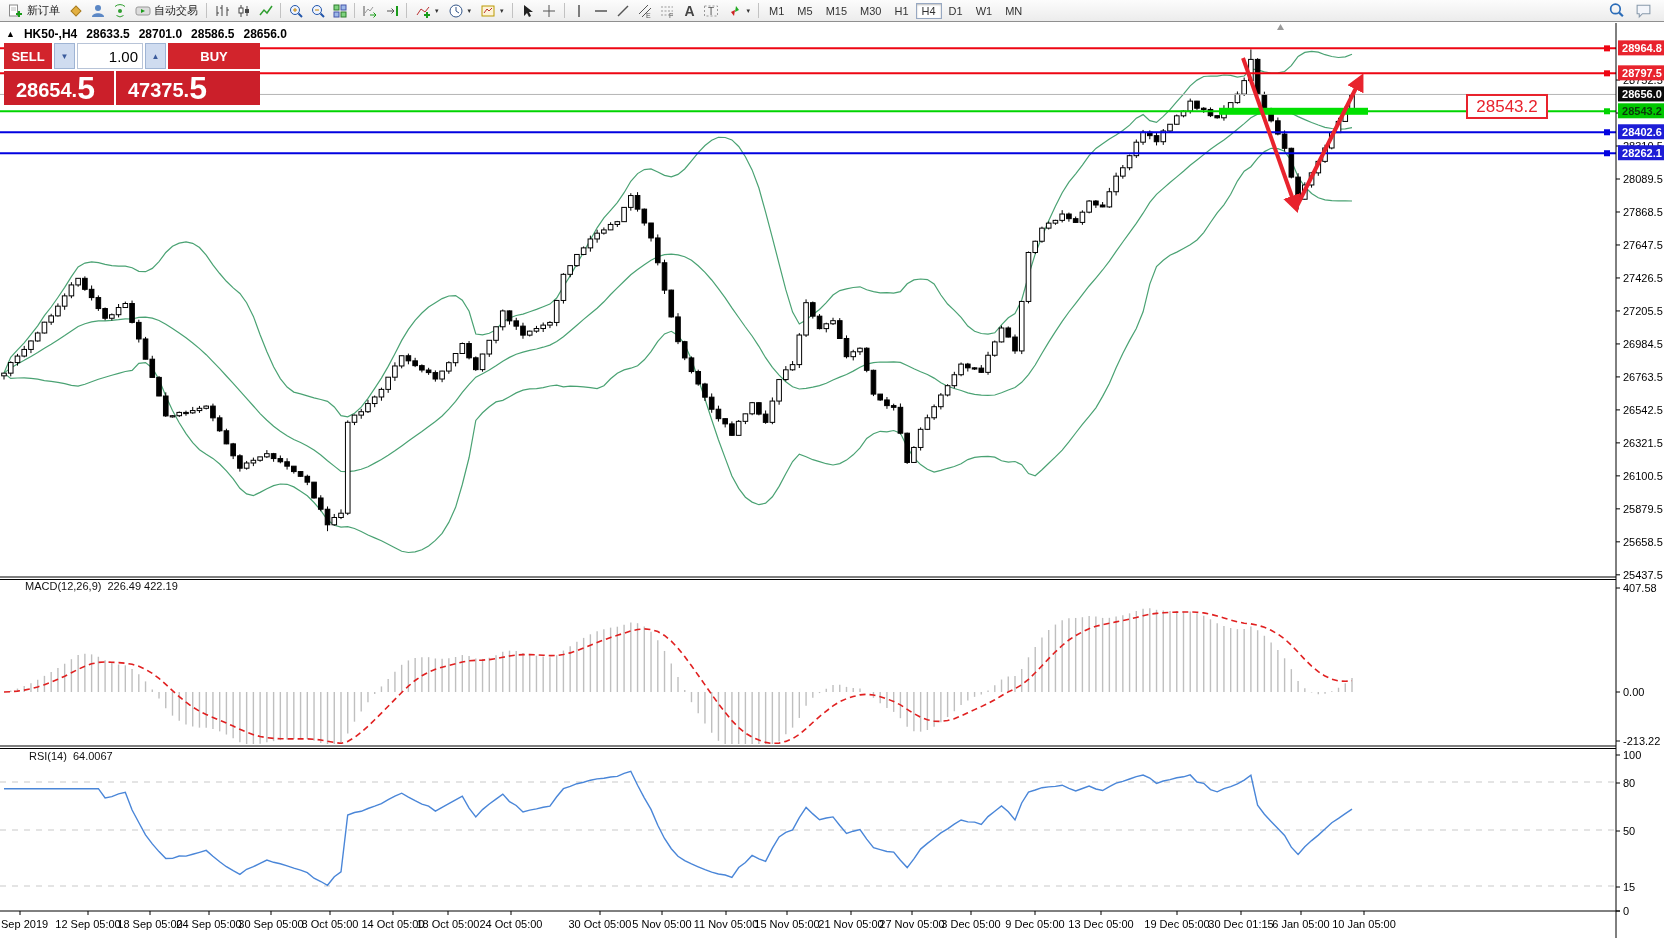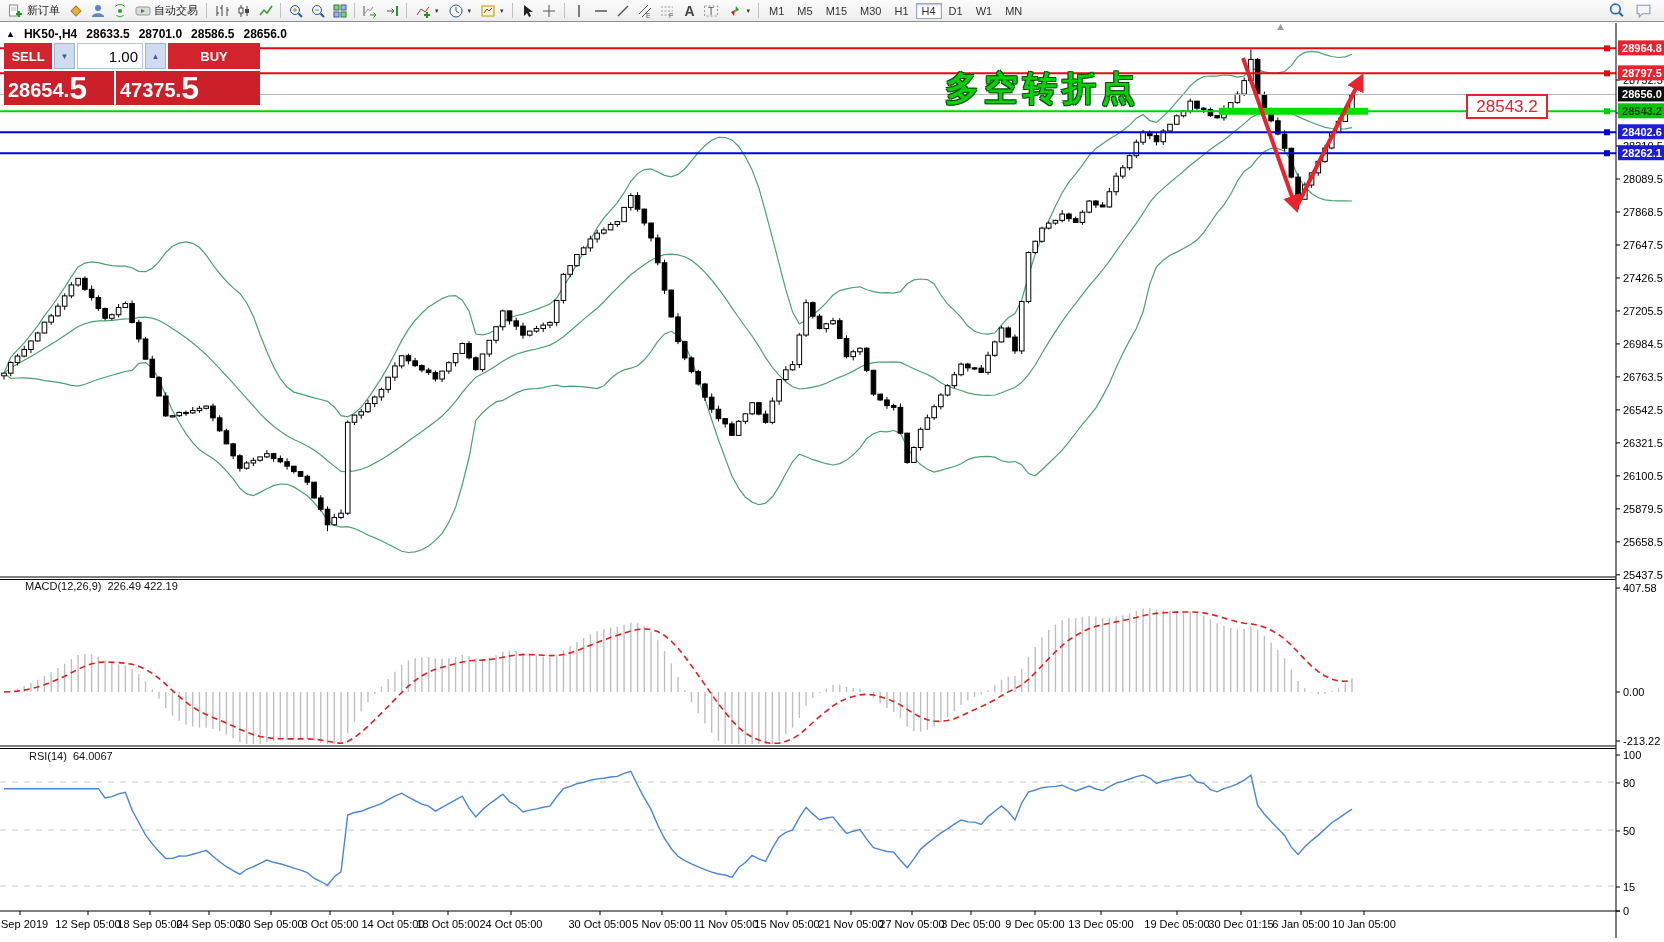--- a/index.html
+++ b/index.html
@@ -25,21 +25,21 @@
   #quote .mk{font-size:9px;}
   
   #trade-panel{position:absolute;left:4px;top:43px;width:256px;z-index:5;background:#fff;}
   .tp-row1{display:grid;grid-template-columns:48px 21px 66px 21px 1fr;gap:2px;height:26px;}
   .tp-row2{display:grid;grid-template-columns:110px 1fr;gap:2px;height:34px;margin-top:2px;}
   .tp-btn{background:#d2242c;color:#fff;font-size:13px;font-weight:bold;display:flex;align-items:center;justify-content:center;}
   .tp-spin{background:#cfdcf0;border:1px solid #9fb4d4;box-sizing:border-box;color:#3a5b9c;font-size:8px;
     display:flex;align-items:center;justify-content:center;}
   .tp-vol{background:#fff;border:1px solid #b8c4d8;box-sizing:border-box;font-size:15px;color:#000;
     display:flex;align-items:center;justify-content:flex-end;padding-right:4px;}
-  .tp-price{background:#cb1f2a;color:#fff;display:flex;align-items:flex-end;padding:0 0 2px 4px;}
+  .tp-price{background:#cb1f2a;color:#fff;display:flex;align-items:flex-end;padding:0 0 2px 12px;}
   .tp-price .pi{font-size:20px;font-weight:bold;line-height:26px;}
   .tp-price .pf{font-size:32px;font-weight:bold;line-height:30px;}
   
   #annotation{position:absolute;left:945px;top:66px;z-index:2;font-size:34px;font-weight:bold;
     letter-spacing:5px;color:#00d300;
     text-shadow:1px 1px 0 #0a4d0a,-1px -1px 0 #0a4d0a,1px -1px 0 #0a4d0a,-1px 1px 0 #0a4d0a;}
   #price-flag{position:absolute;left:1466px;top:94px;width:78px;height:21px;z-index:4;background:#fff;
     border:2px solid #e8232d;color:#e8232d;font-size:17px;display:flex;align-items:center;justify-content:center;}
   .ind-label{position:absolute;left:5px;z-index:3;font-size:11px;color:#111;display:flex;gap:6px;}
   #macd-label{top:580px;margin-left:20px;}
@@ -1042,21 +1042,20 @@
         <span class="pi">28654.</span>
         <span class="pf">5</span>
       </div>
       <div class="tp-price">
         <span class="pi">47375.</span>
         <span class="pf">5</span>
       </div>
     </div>
   </div>
 
-  <div id="annotation">多空转折点</div>
   <div id="price-flag">28543.2</div>
 
   <div class="ind-label" id="macd-label">
     <span>MACD(12,26,9)</span>
     <span>226.49 422.19</span>
   </div>
   <div class="ind-label" id="rsi-label">
     <span>RSI(14)</span>
     <span>64.0067</span>
   </div>

